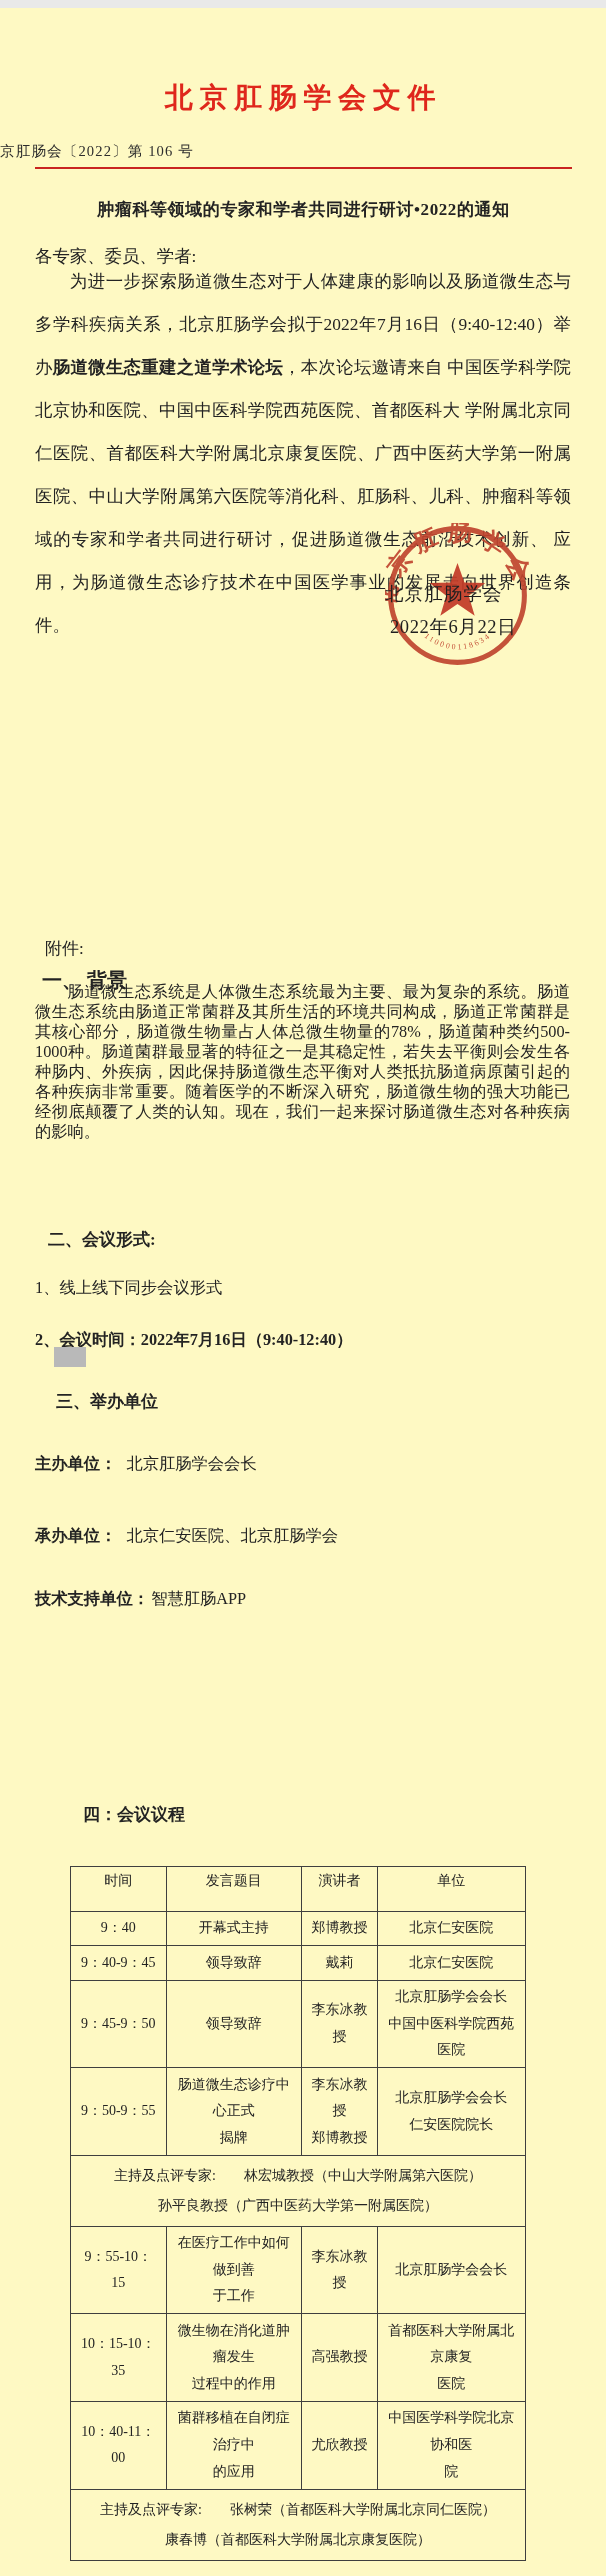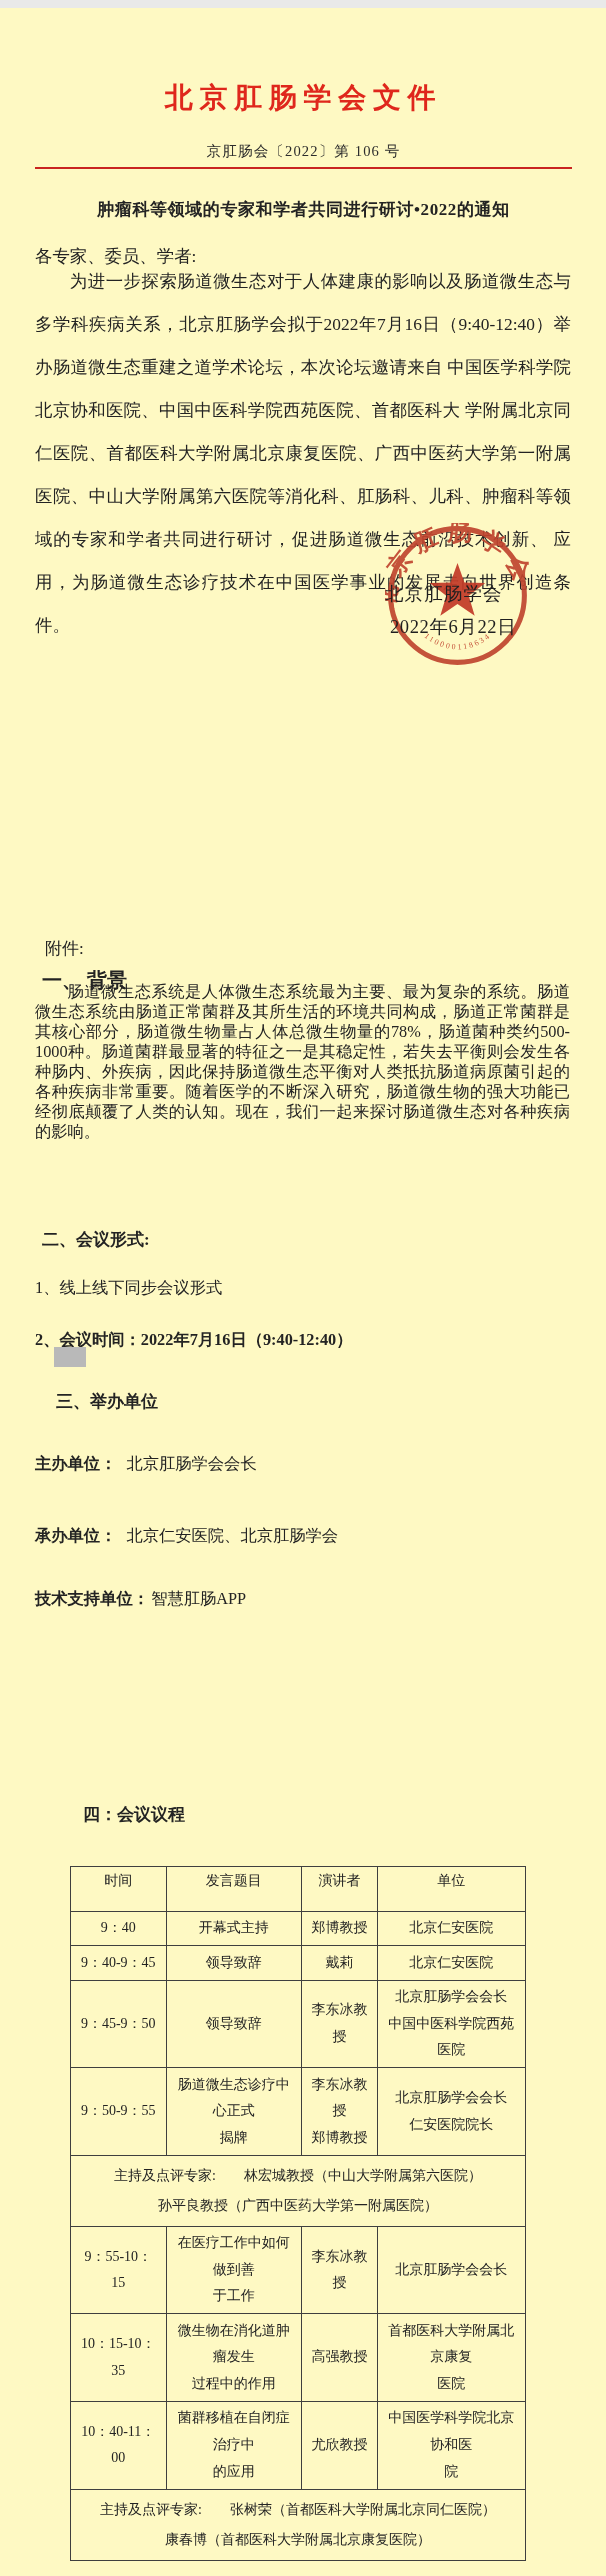--- a/index.html
+++ b/index.html
@@ -15,21 +15,21 @@
   .abs{position:absolute;}
   .letterhead{
     top:71px;left:0;width:100%;
     text-align:center;
     font-size:28px;font-weight:bold;
     letter-spacing:6.7px;
     color:#df271c;
   }
   .doc-number{
     top:134px;left:0;width:100%;
-    text-align:center;
+    text-align:left;
     font-size:14.6px;color:#2c2c2c;
     letter-spacing:1.1px;
   }
   .red-rule{
     top:159px;left:35px;width:537px;height:2.2px;
     background:#c92420;
   }
   .notice-title{
     top:190px;left:0;width:100%;
     text-align:center;
@@ -39,32 +39,32 @@
   .salutation{
     top:236px;left:35px;
     font-size:17.4px;
   }
   .body-par{
     top:252px;left:35px;width:536px;
     font-size:17.4px;line-height:43px;
     text-align:justify;text-indent:2em;
     margin:0;
   }
-  .body-par b{font-weight:normal;}
+  .body-par b{font-weight:bold;}
   .seal{left:385px;top:515px;width:145px;height:145px;opacity:.92;}
   .sig-name{left:385px;top:573px;font-size:18.5px;color:#1f1f1f;letter-spacing:1.1px;}
   .sig-date{left:390px;top:606px;font-size:18.5px;color:#1f1f1f;letter-spacing:0.6px;}
   .attach-label{left:45px;top:929px;font-size:17px;}
   .h1{left:42px;top:959px;font-size:20px;font-weight:bold;}
   .bg-par{
     top:974px;left:35px;width:535px;
     font-size:16.3px;line-height:20px;
     text-align:justify;text-indent:2em;margin:0;
   }
-  .h2{left:42px;top:1220px;font-size:17px;font-weight:bold;}
+  .h2{left:48px;top:1220px;font-size:17px;font-weight:bold;}
   .item1{left:35px;top:1269px;font-size:16.3px;}
   .item2{left:35px;top:1321px;font-size:16.3px;font-weight:bold;}
   .gray-block{left:54px;top:1339px;width:32px;height:20px;background:#b9b9b9;}
   .h3{left:56px;top:1382px;font-size:17px;font-weight:bold;}
   .unit-line{left:35px;font-size:16.3px;}
   .unit-line .lbl{font-weight:bold;margin-right:10px;}
   .host-line{top:1445px;}
   .org-line{top:1517px;}
   .tech-line{top:1580px;}
   .tech-line .lbl{margin-right:2.2px;}

